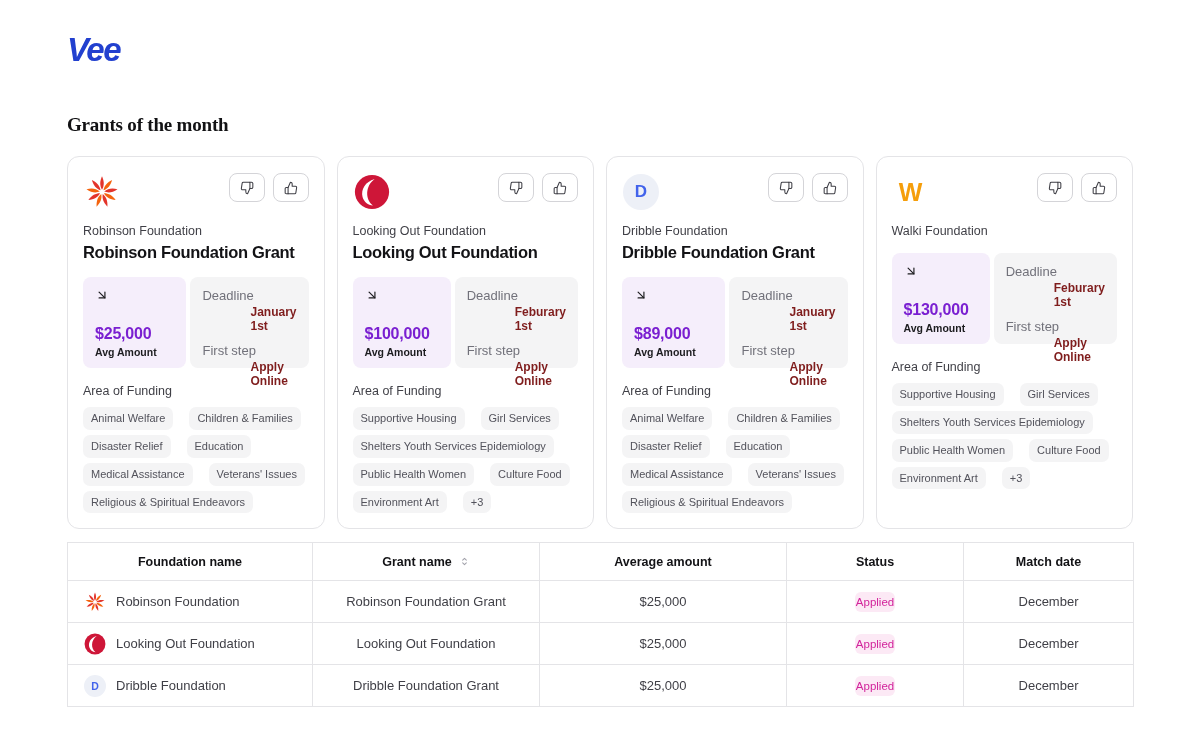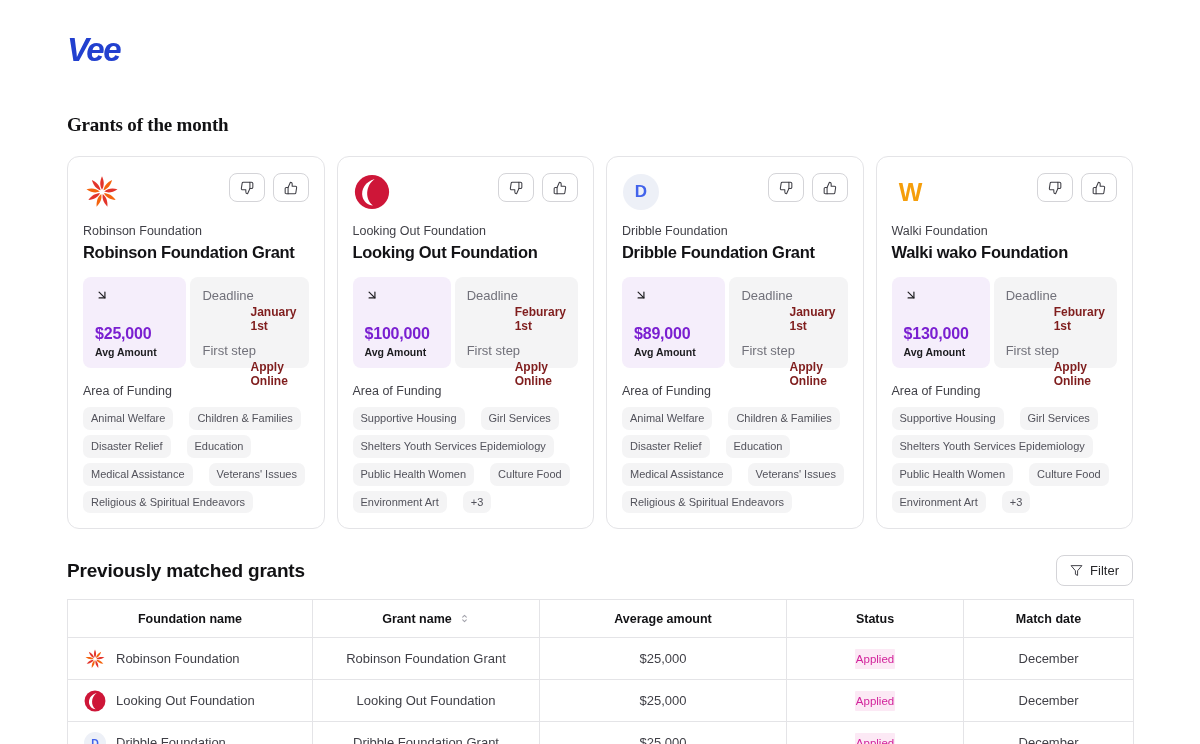--- a/index.html
+++ b/index.html
@@ -50,21 +50,21 @@
   .filter-btn svg { width:13px; height:13px; display:block; color:#3f3f46; }
 
   .table-wrap { margin-top:13px; }
   table { width:100%; border-collapse:collapse; table-layout:fixed; }
   th, td { border:1px solid #e4e4e7; text-align:center; padding:0 16px; vertical-align:middle; }
   th { height:38px; font-size:12.5px; font-weight:700; color:#131316; background:#fff; }
   td { height:42px; font-size:13px; color:#3f3f46; }
   .found-cell { display:flex; align-items:center; gap:10px; }
   .row-logo { width:22px; height:22px; display:flex; align-items:center; justify-content:center; flex:0 0 22px; }
   .row-logo svg { width:22px; height:22px; display:block; }
-  .badge { display:inline-block; background:#fce9f5; color:#d2239b; font-size:11.5px; font-weight:400; padding:4px 1px; border-radius:1px; }
+  .badge { display:inline-block; background:#fce9f5; color:#d2239b; font-size:11.5px; font-weight:400; padding:4px 1px; border-radius:6px; }
   .sort-ic { display:inline-block; margin-left:7px; color:#a1a1aa; vertical-align:-1px; cursor:pointer; }
   .sort-ic svg { width:11px; height:11px; display:block; }
 </style>
 </head>
 <body>
 
 <div class="page">
 
   <div class="brand">
     <div class="vee-logo">Vee</div>
@@ -279,21 +279,20 @@
               <span>
                 <svg viewBox="0 0 24 24" fill="none" stroke="currentColor" stroke-width="1.8" stroke-linecap="round" stroke-linejoin="round">
                   <path d="M14 9V5a3 3 0 0 0-3-3l-4 9v11h11.28a2 2 0 0 0 2-1.7l1.38-9a2 2 0 0 0-2-2.3z"></path>
                   <path d="M7 22H4a2 2 0 0 1-2-2v-7a2 2 0 0 1 2-2h3"></path>
                 </svg>
               </span>
             </button>
         </div>
       </div>
       <div class="foundation">Walki Foundation</div>
-      <h3 class="card-title">Walki wako Foundation</h3>
       <div class="stats">
         <div class="amount-box">
           <span class="arrow-ic">
               <svg viewBox="0 0 24 24" fill="none" stroke="currentColor" stroke-width="2" stroke-linecap="round" stroke-linejoin="round">
                 <line x1="7" y1="7" x2="17" y2="17"></line>
                 <polyline points="17 7 17 17 7 17"></polyline>
               </svg>
             </span>
           <div class="amount-val">$130,000</div>
           <div class="amount-lbl">Avg Amount</div>
@@ -312,31 +311,20 @@
           <span class="tag">Shelters Youth Services Epidemiology</span>
           <span class="tag">Public Health Women</span>
           <span class="tag">Culture Food</span>
           <span class="tag">Environment Art</span>
           <span class="tag">+3</span>
         </div>
     </article>
 
   </div>
 
-  <div class="matched-head">
-    <h2 class="section-title">Previously matched grants</h2>
-    <button class="filter-btn">
-      <span>
-          <svg viewBox="0 0 24 24" fill="none" stroke="currentColor" stroke-width="1.8" stroke-linejoin="round">
-            <path d="M22 3H2l8 9.46V19l4 2v-8.54L22 3z"></path>
-          </svg>
-        </span>
-      <span>Filter</span>
-    </button>
-  </div>
 
   <div class="table-wrap">
     <table>
       <colgroup>
         <col style="width:245px">
           <col style="width:227px">
           <col style="width:247px">
           <col style="width:177px">
           <col style="width:170px">
       </colgroup>

